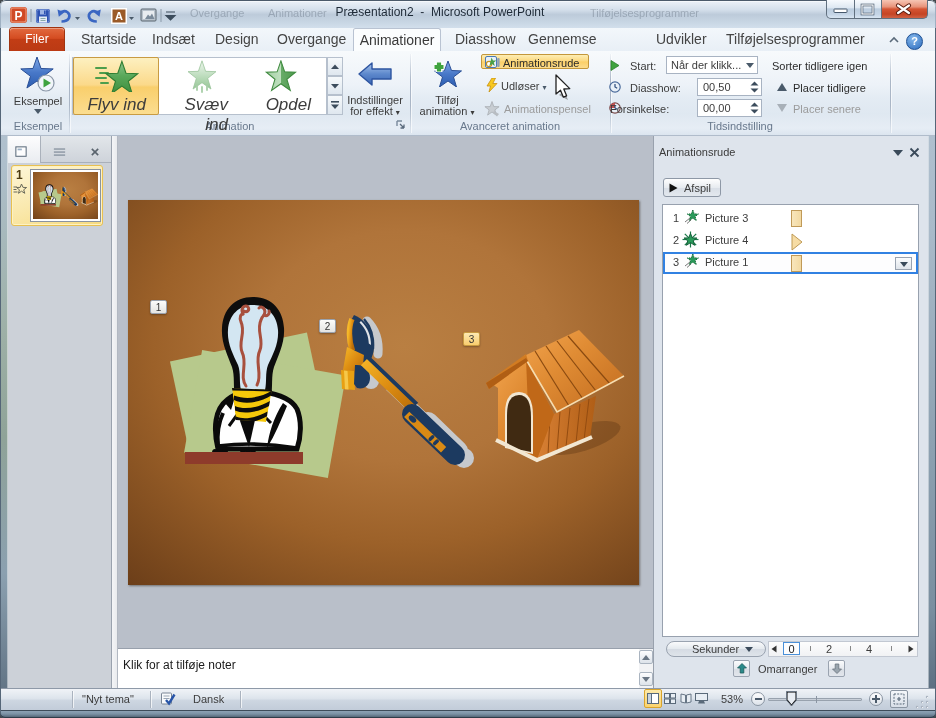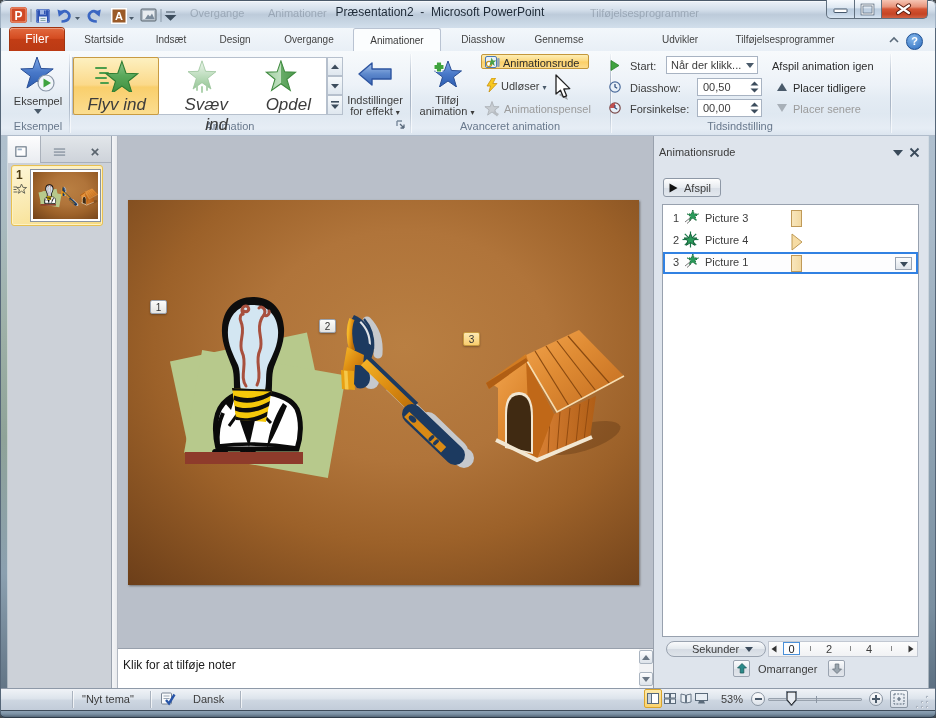--- a/index.html
+++ b/index.html
@@ -29,21 +29,21 @@
 .wb { top:0; height:19px; border:1px solid #61707f; border-top:none;
   background:linear-gradient(180deg,#f7fafd 0%,#dee8f2 42%,#bccddf 50%,#c5d5e6 80%,#d8e5f2 100%); }
 #wb-min { left:826px; width:29px; border-radius:0 0 0 5px; }
 #wb-max { left:855px; width:26px; border-left:none; border-right:none; }
 #wb-close { left:881px; width:47px; border-radius:0 0 5px 0;
   background:linear-gradient(180deg,#f6c5b4 0%,#e8937a 38%,#d55534 50%,#c54424 78%,#cf6245 100%); }
 
 
 #tabrow { left:1px; top:28px; width:934px; height:23px;
   background:linear-gradient(180deg,#f3f7fb,#e8eff6); }
-.tab { position:absolute; top:0; height:23px; line-height:23px; font-size:10px; color:#444; }
+.tab { position:absolute; top:0; height:23px; line-height:23px; font-size:14px; color:#444; }
 #tab-filer { left:9px; top:0px; width:54px; height:23px; color:#fff; border-radius:3px 3px 0 0; text-align:center;
   background:linear-gradient(180deg,#e26a3f 0%,#d44c21 45%,#c23d15 50%,#bb3a14 100%);
   box-shadow:inset 0 1px 0 rgba(255,255,255,.35), 0 0 0 1px #a03410; }
 #tab-anim { left:353px; top:28px; width:88px; height:24px; background:#fbfdfe; border:1px solid #b9c3d2; border-bottom:none; border-radius:2.5px 2.5px 0 0; color:#3b3b3b; text-align:center; }
 
 
 #ribbon { left:1px; top:51px; width:934px; height:85px;
   background:linear-gradient(180deg,#f7fafc 0%,#edf2f8 40%,#e4ecf4 55%,#dfe8f1 75%,#e6edf5 92%,#dce5ef 100%);
   border-bottom:1px solid #b0bccb; }
 .gsep { position:absolute; top:54px; width:1px; height:79px; background:linear-gradient(180deg,rgba(170,182,198,.1),#aab6c6 35%,#aab6c6 65%,rgba(170,182,198,.1)); box-shadow:1px 0 0 rgba(255,255,255,.6); }
@@ -301,21 +301,21 @@
 
 <svg class="abs" style="left:610px;top:60px;width:10px;height:11px;" viewBox="0 0 10 11">
     <polygon points="1,0.5 9,5.5 1,10.5" fill="#3fa33f" stroke="#2d7d2d" stroke-width="0.8"></polygon>
   </svg>
 <div class="abs t11" style="left:630px;top:60px;">Start:</div>
 <div class="combo" style="left:666px;top:56px;width:92px;height:18px;"></div>
 <div class="abs t11" style="left:671px;top:59px;">Når der klikk...</div>
 <svg class="abs" style="left:746px;top:63px;width:8px;height:5px;" viewBox="0 0 8 5">
     <polygon points="0,0 8,0 4,5" fill="#4a5a6a"></polygon>
   </svg>
-<div class="abs t11" style="left:772px;top:60px;color:#2b2b2b;">Afspil animation igen</div>
+<div class="abs t11" style="left:772px;top:60px;color:#2b2b2b;">Sorter tidligere igen</div>
 
 <svg class="abs" style="left:609px;top:81px;width:12px;height:12px;" viewBox="0 0 12 12">
   <circle cx="6" cy="6" r="5.2" fill="#e8f0f8" stroke="#4a6a9a" stroke-width="1.2"></circle>
   <path d="M6 3 L6 6 L8.2 7.2" stroke="#2a4a7a" stroke-width="1.2" fill="none"></path>
 </svg>
 <div class="abs t11" style="left:630px;top:82px;">Diasshow:</div>
 <div class="combo" style="left:697px;top:78px;width:65px;height:18px;"></div>
 <div class="abs t11" style="left:703px;top:81px;">00,50</div>
 <svg class="abs" style="left:750px;top:81px;width:9px;height:12px;" viewBox="0 0 9 12">
   <polygon points="0.5,4.5 8.5,4.5 4.5,0.5" fill="#3c4c5c"></polygon>
@@ -324,21 +324,21 @@
 <svg class="abs" style="left:777px;top:83px;width:10px;height:8px;" viewBox="0 0 10 8">
     <polygon points="5,0 10,8 0,8" fill="#4a5a6a"></polygon>
   </svg>
 <div class="abs t11" style="left:793px;top:82px;color:#2b2b2b;">Placer tidligere</div>
 
 <svg class="abs" style="left:609px;top:102px;width:12px;height:12px;" viewBox="0 0 12 12">
   <circle cx="6" cy="6" r="5.2" fill="#e8f0f8" stroke="#7a4a4a" stroke-width="1.2"></circle>
   <path d="M6 6 L6 0.8 A5.2 5.2 0 0 0 0.8 6 Z" fill="#c05050"></path>
   <path d="M6 3 L6 6 L8.2 7.2" stroke="#2a4a7a" stroke-width="1.1" fill="none"></path>
 </svg>
-<div class="abs t11" style="left:630px;top:103px;">Forsinkelse:</div>
+<div class="abs t11" style="left:610px;top:103px;">Forsinkelse:</div>
 <div class="combo" style="left:697px;top:99px;width:65px;height:18px;"></div>
 <div class="abs t11" style="left:703px;top:102px;">00,00</div>
 <svg class="abs" style="left:750px;top:102px;width:9px;height:12px;" viewBox="0 0 9 12">
   <polygon points="0.5,4.5 8.5,4.5 4.5,0.5" fill="#3c4c5c"></polygon>
     <polygon points="0.5,7.5 8.5,7.5 4.5,11.5" fill="#3c4c5c"></polygon>
 </svg>
 <svg class="abs" style="left:777px;top:104px;width:10px;height:8px;" viewBox="0 0 10 8">
     <polygon points="0,0 10,0 5,8" fill="#a8b0b8"></polygon>
   </svg>
 <div class="abs t11 gray" style="left:793px;top:103px;">Placer senere</div>

